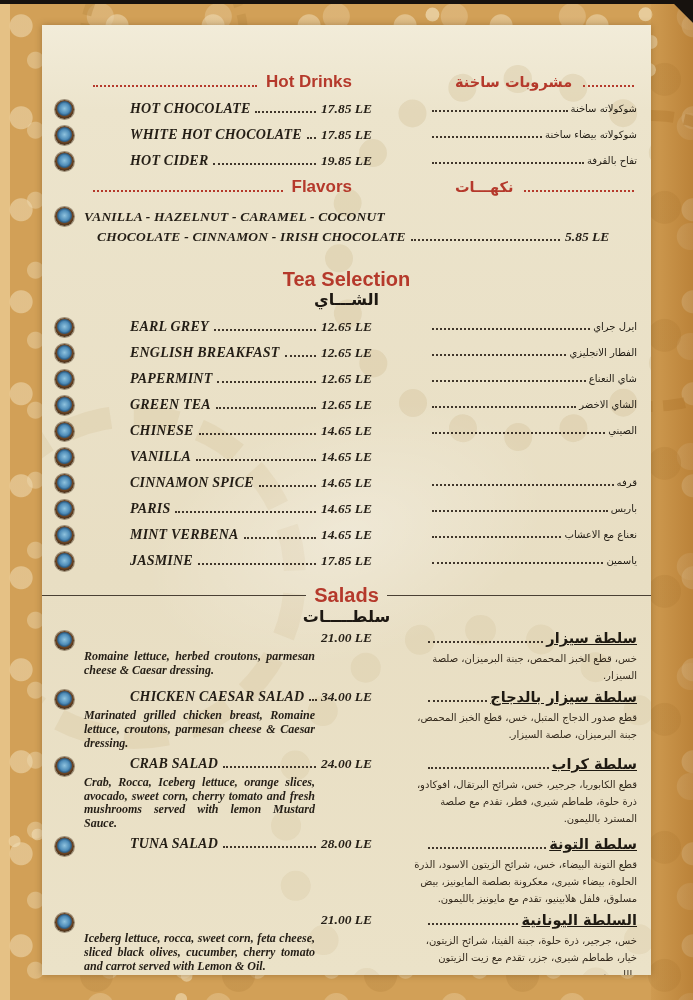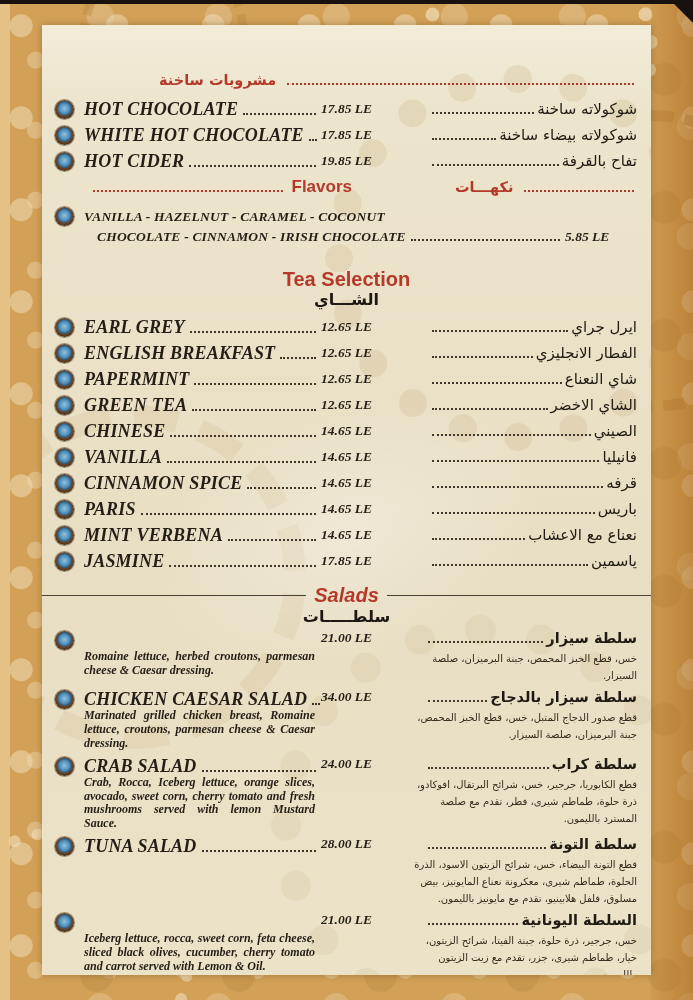--- a/index.html
+++ b/index.html
@@ -52,45 +52,45 @@
   .sec-title-ar{font-family:"DejaVu Sans",sans-serif;font-weight:bold;font-size:14.5px;color:#b5392b;margin-right:6px;white-space:nowrap;direction:rtl;}
   .dots{flex:1 1 auto;border-bottom:2px dotted #40362b;margin:0 3px 4px 5px;min-width:8px;}
   .dots.red{border-color:#b5392b;}
   
   .row{display:flex;align-items:center;padding:0 14px 0 13px;height:26px;}
   .row.tea{height:26px;}
   .bullet{flex:0 0 19px;width:19px;height:19px;border-radius:50%;margin-right:10px;
     background:radial-gradient(circle at 50% 45%,#8fc3de 0%,#4e8cb8 36%,#2e5f86 48%,#6b4423 56%,#3a2614 78%,#7a5a33 92%,#4a3018 100%);
     box-shadow:0 0 0 1px rgba(58,38,18,0.45);}
   .en{flex:0 0 235px;display:flex;align-items:baseline;min-width:0;}
-  .en-name{font-style:italic;font-weight:600;font-size:18px;color:#241e16;letter-spacing:0.2px;white-space:nowrap;}
+  .en-name{font-style:italic;font-weight:600;font-size:14px;color:#241e16;letter-spacing:0.2px;white-space:nowrap;margin-left:46px;}
   .price{flex:0 0 80px;font-style:italic;font-weight:600;font-size:13.5px;color:#241e16;padding-left:2px;white-space:nowrap;}
   .ar{flex:1;display:flex;align-items:baseline;margin-left:26px;min-width:0;}
-  .ar-name{font-family:"DejaVu Sans",sans-serif;font-size:15px;color:#1f1a12;white-space:nowrap;direction:rtl;}
+  .ar-name{font-family:"DejaVu Sans",sans-serif;font-size:10px;color:#1f1a12;white-space:nowrap;direction:rtl;}
   
   .flavors-line1{display:flex;align-items:center;padding:0 14px 0 13px;height:25px;margin-top:3px;}
   .flavors-line2{display:flex;align-items:baseline;padding:0 14px 0 55px;height:23px;}
   .flavors-text{font-style:italic;font-weight:600;font-size:13.5px;color:#241e16;letter-spacing:0.2px;white-space:nowrap;}
   .flavors-line2 .price{flex:0 0 72px;}
   
   .center-head{text-align:center;margin-top:16px;}
   .ch-en{font-family:"Liberation Sans",sans-serif;font-weight:bold;font-size:20px;color:#b5392b;line-height:1.1;}
   .ch-ar{font-family:"DejaVu Sans",sans-serif;font-weight:bold;font-size:16px;color:#1d1812;line-height:1.2;direction:rtl;}
   .salads-head{display:flex;align-items:center;margin-top:10px;}
   .line{flex:1;height:1px;background:#4a4034;}
-  .sh-title{margin:0 8px;font-family:"Liberation Sans",sans-serif;font-weight:bold;font-size:20px;color:#b5392b;font-style:italic;}
+  .sh-title{margin:0 8px;font-family:"Liberation Sans",sans-serif;font-weight:bold;font-size:20px;color:#b5392b;}
   .tea-items{margin-top:5px;}
   
   .salad-items{margin-top:4px;}
   .salad{display:grid;grid-template-columns:29px 235px 80px 1fr;padding:0 14px 0 13px;margin-bottom:5px;}
   .salad .bullet{grid-column:1;margin-top:1px;margin-right:0;}
   .s-en{grid-column:2;display:flex;align-items:baseline;height:18px;min-width:0;}
   .s-price{grid-column:3;font-style:italic;font-weight:600;font-size:13.5px;color:#241e16;padding-left:2px;white-space:nowrap;}
   .s-ar{grid-column:4;display:flex;align-items:baseline;padding-left:24px;min-width:0;}
-  .s-ar .ar-name{font-weight:bold;font-size:14.5px;}
+  .s-ar .ar-name{font-weight:bold;font-size:14.5px;text-decoration:underline;}
   .s-desc-en{grid-column:2;font-style:italic;font-weight:600;font-size:12px;line-height:1.15;color:#241e16;text-align:justify;padding-right:4px;}
   .s-desc-ar{grid-column:4;direction:rtl;text-align:right;font-family:"DejaVu Sans",sans-serif;font-size:10px;line-height:1.7;color:#33291c;padding-left:8px;}
 </style>
 </head>
 <body>
 
 <div class="frame">
   <div class="orn orn1"></div>
   <div class="orn orn2"></div>
   <div class="orn orn3"></div>
@@ -103,20 +103,24 @@
 
 <div class="page">
   <div class="porn porn1"></div>
   <div class="porn porn2"></div>
   <div class="porn porn3"></div>
   <div class="wm"></div>
 
   <div class="content">
 
     <div class="sec-row">
+      <span class="sec-left">
+        <span class="dots red"></span>
+        <span class="sec-title-en">Hot Drinks</span>
+      </span>
       <span class="sec-gap"></span>
       <span class="sec-right">
         <span class="sec-title-ar">مشروبات ساخنة</span>
         <span class="dots red"></span>
       </span>
     </div>
 
     <div class="row">
       <span class="bullet"></span>
       <span class="en">
@@ -242,24 +246,20 @@
             <span class="ar-name">الصيني</span>
           </span>
       </div>
       <div class="row tea">
         <span class="bullet"></span>
         <span class="en">
             <span class="en-name">VANILLA</span>
             <span class="dots"></span>
           </span>
         <span class="price">14.65 LE</span>
-        <span class="ar">
-            <span class="dots"></span>
-            <span class="ar-name">فانيليا</span>
-          </span>
       </div>
       <div class="row tea">
         <span class="bullet"></span>
         <span class="en">
             <span class="en-name">CINNAMON SPICE</span>
             <span class="dots"></span>
           </span>
         <span class="price">14.65 LE</span>
         <span class="ar">
             <span class="dots"></span>
@@ -356,21 +356,21 @@
         <span class="bullet"></span>
         <span class="s-en">
             <span class="en-name">TUNA SALAD</span>
             <span class="dots"></span>
           </span>
         <span class="s-price">28.00 LE</span>
         <span class="s-ar">
             <span class="dots"></span>
             <span class="ar-name">سلطة التونة</span>
           </span>
-        <span class="s-desc-ar">قطع التونة البيضاء، خس، شرائح الزيتون الاسود، الذرة الحلوة، طماطم شيرى، معكرونة نعناع المايونيز، بيض مسلوق، فلفل هلابينيو، تقدم مع مايونيز بالليمون.</span>
+        <span class="s-desc-ar">قطع التونة البيضاء، خس، شرائح الزيتون الاسود، الذرة الحلوة، بيضاء شيرى، معكرونة بصلصة المايونيز، بيض مسلوق، فلفل هلابينيو، تقدم مع مايونيز بالليمون.</span>
       </div>
       <div class="salad">
         <span class="bullet"></span>
         <span class="s-price">21.00 LE</span>
         <span class="s-ar">
             <span class="dots"></span>
             <span class="ar-name">السلطة اليونانية</span>
           </span>
         <span class="s-desc-en">Iceberg lettuce, rocca, sweet corn, feta cheese, sliced black olives, cucumber, cherry tomato and carrot served with Lemon &amp; Oil.</span>
         <span class="s-desc-ar">خس، جرجير، ذرة حلوة، جبنة الفيتا، شرائح الزيتون، خيار، طماطم شيرى، جزر، تقدم مع زيت الزيتون والليمون.</span>

